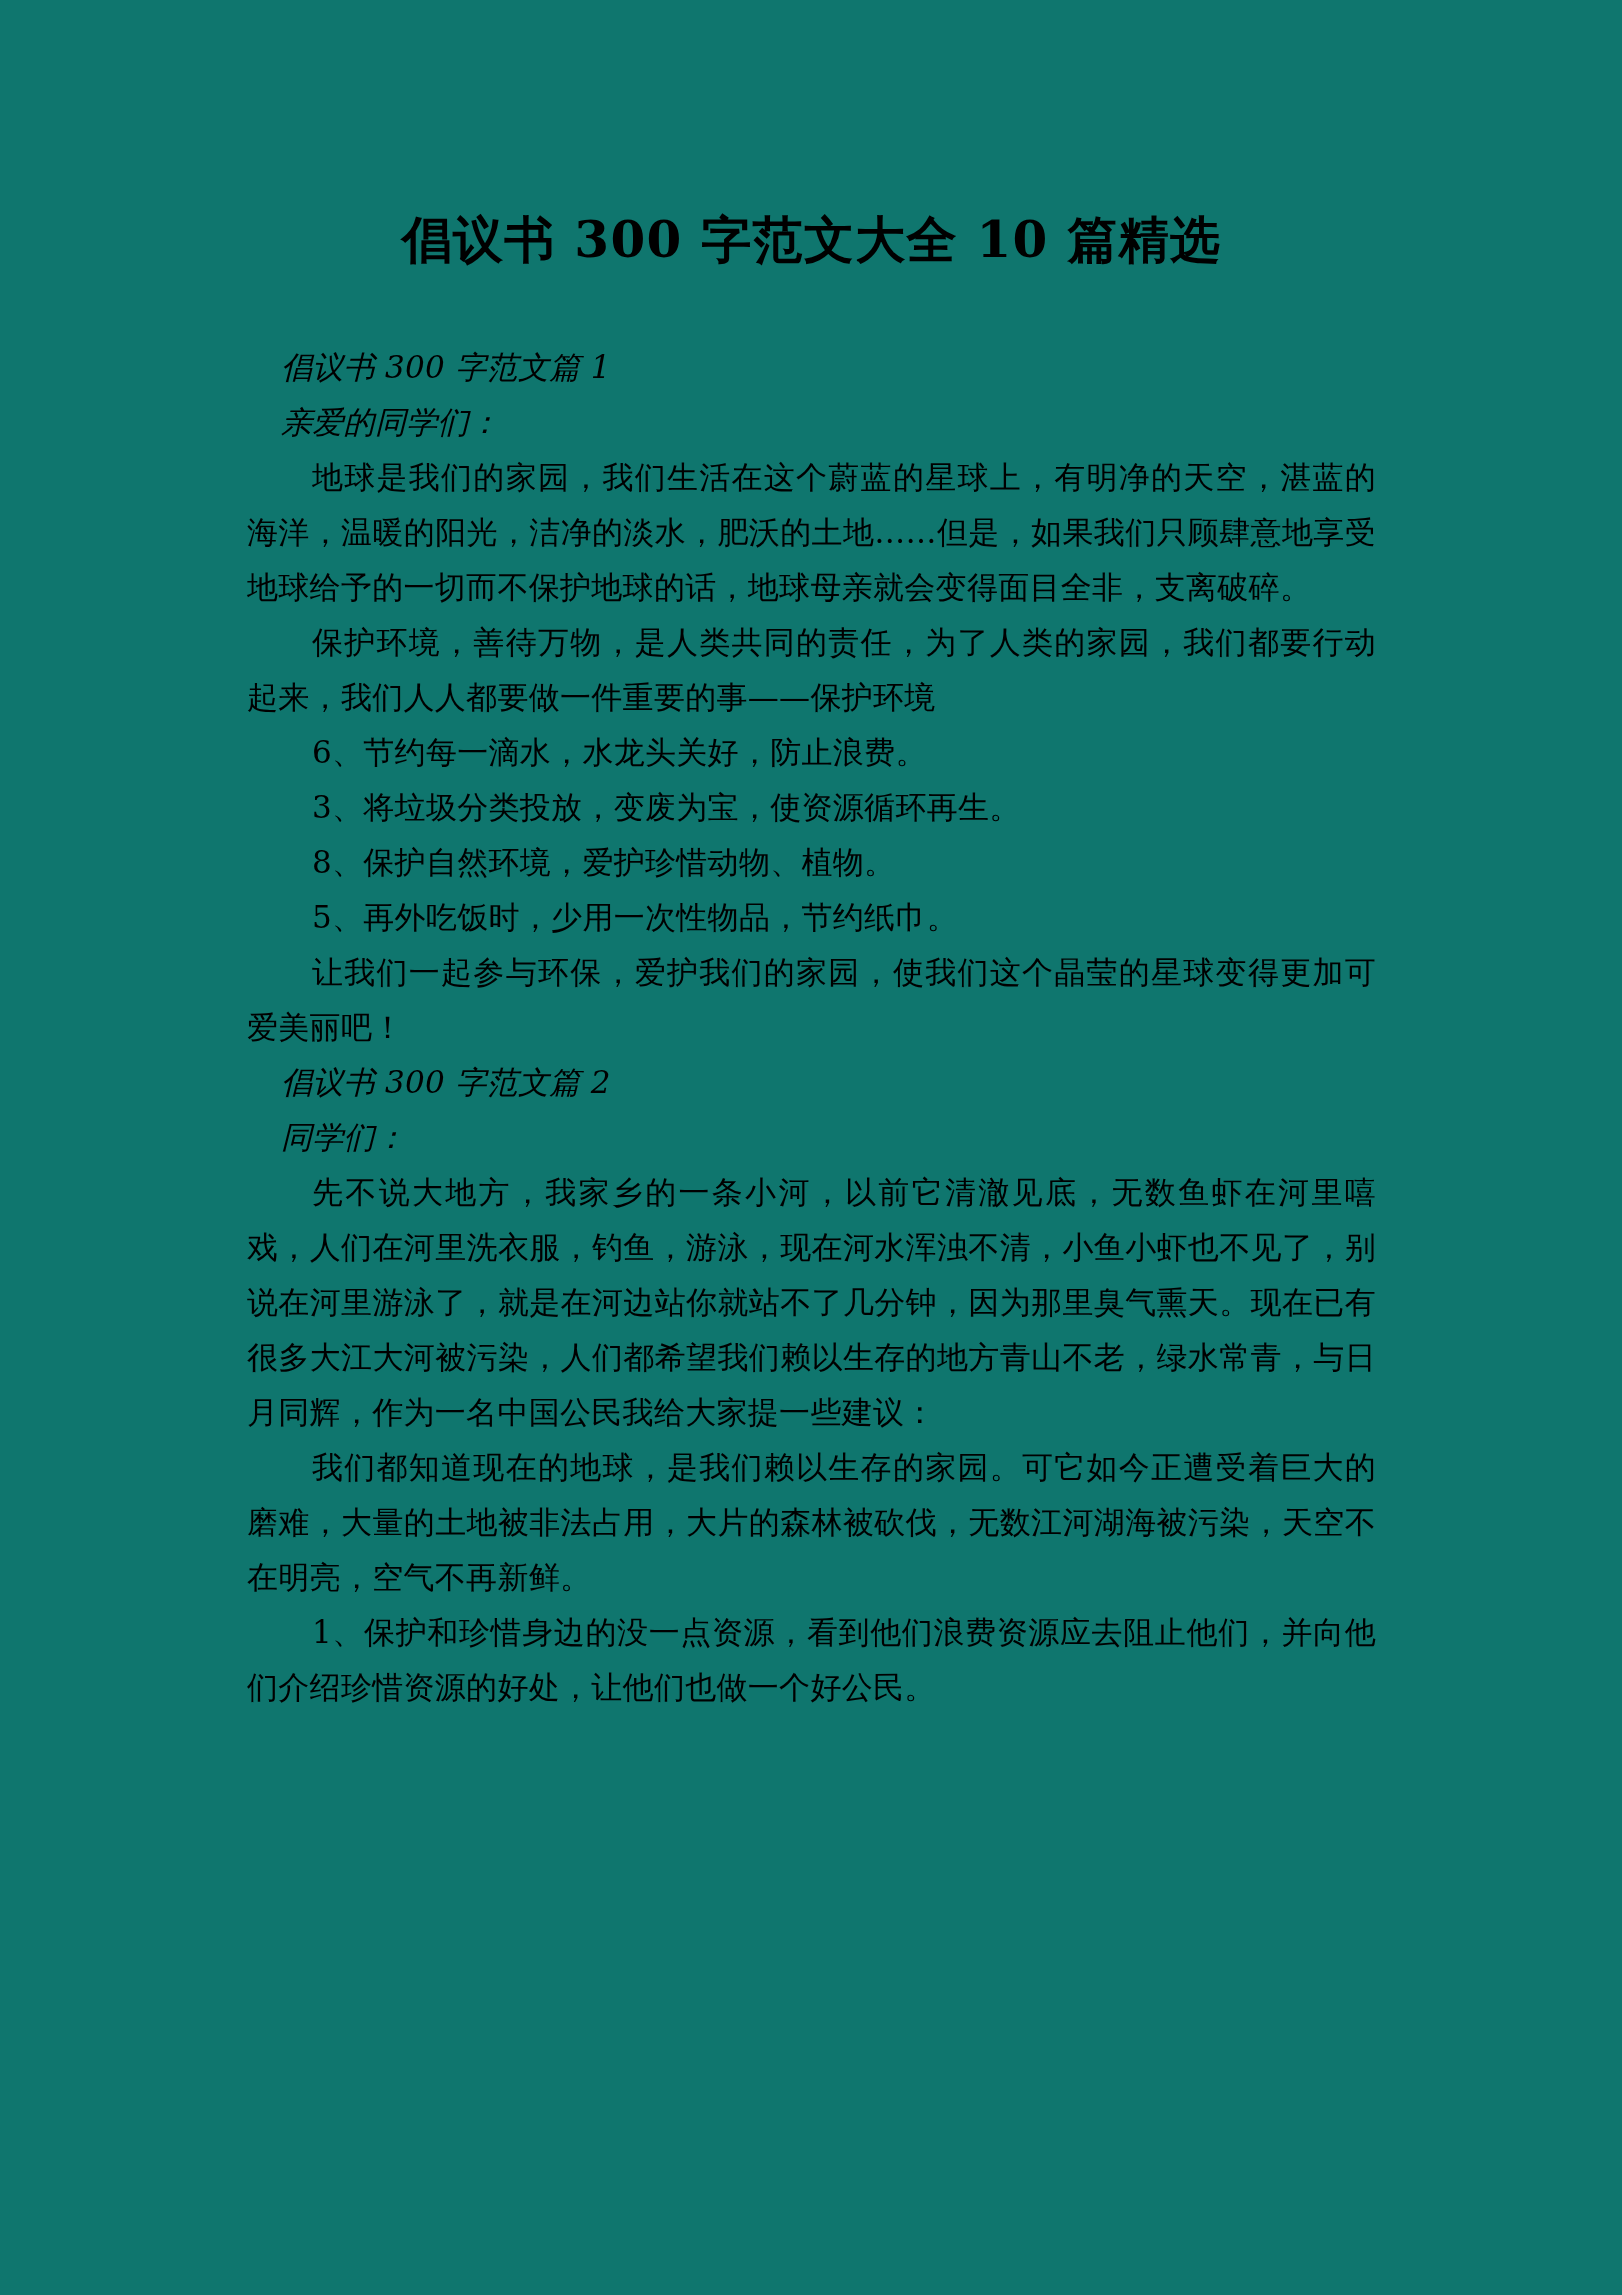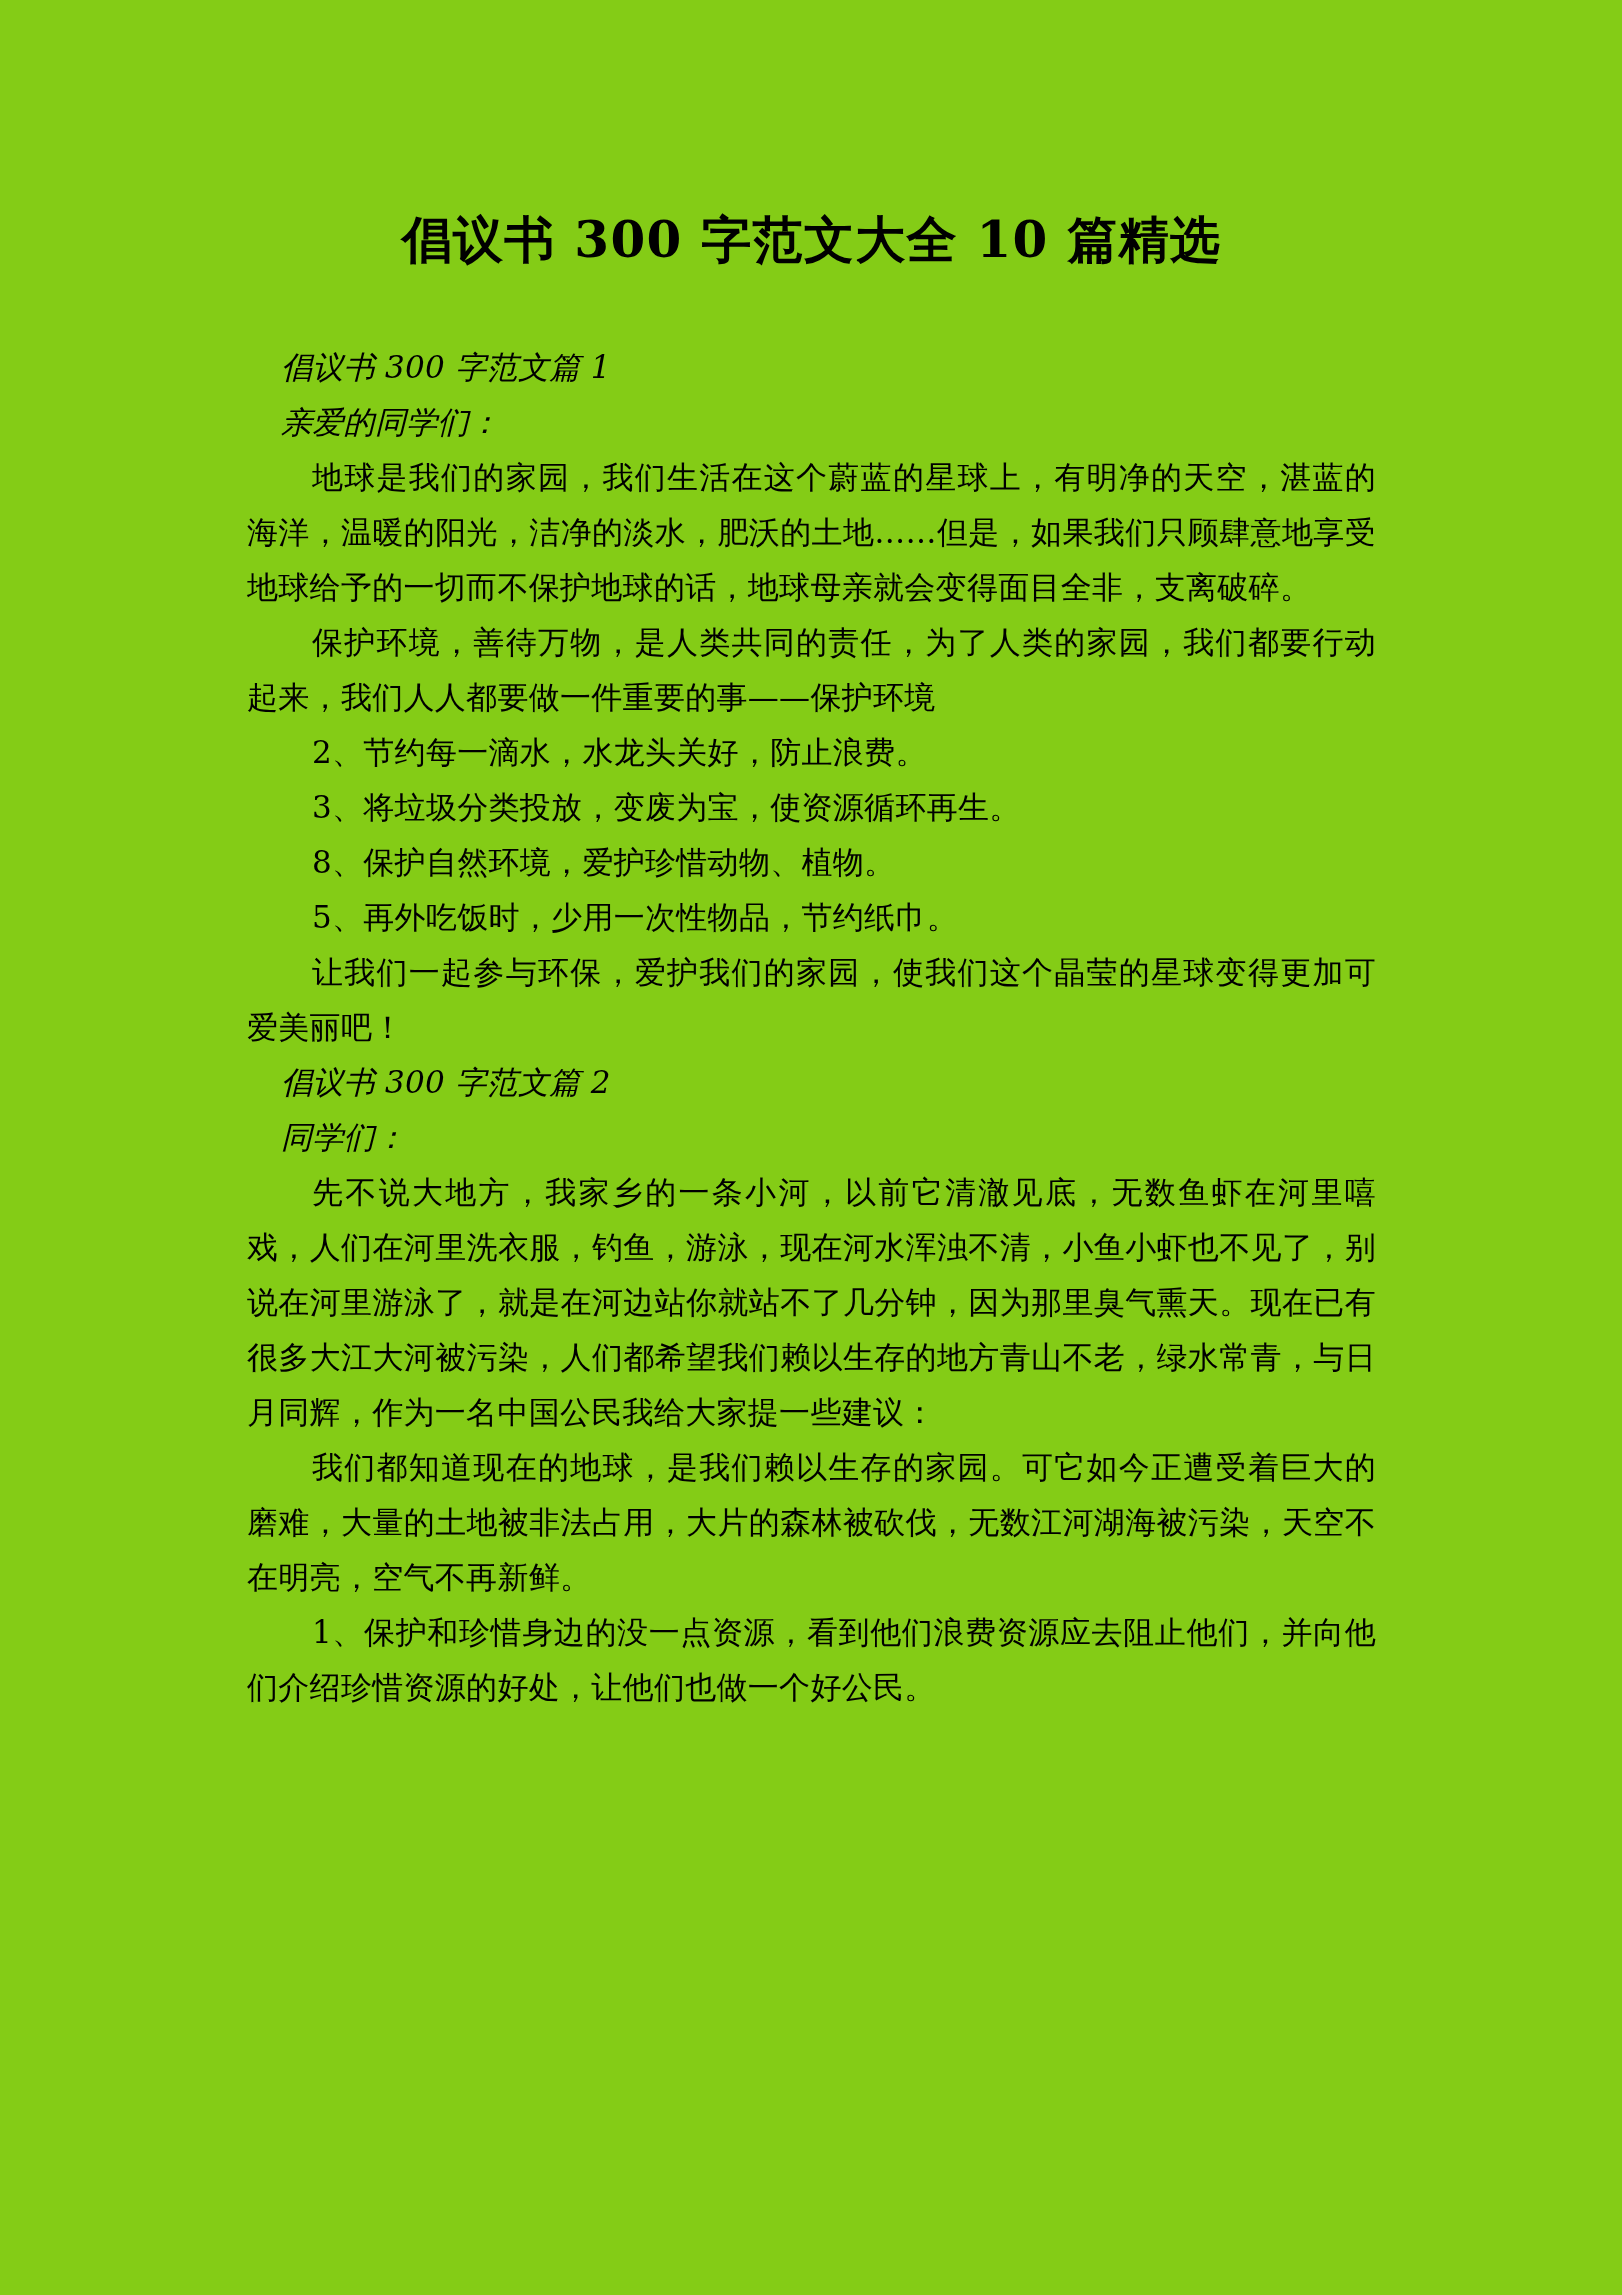--- a/index.html
+++ b/index.html
@@ -5,21 +5,21 @@
 <style>
   html, body {
     margin: 0;
     padding: 0;
     background: #ffffff;
   }
   .page {
     position: relative;
     width: 1623px;
     height: 2295px;
-    background: #84cc16;
+    background: #0f766e;
     box-sizing: border-box;
     overflow: hidden;
     font-family: "DejaVu Serif", "Liberation Serif", serif;
     color: #000000;
   }
   .doc-title {
     position: absolute;
     left: 0;
     right: 0;
     top: 175px;
@@ -58,21 +58,21 @@
 
   <h1 class="doc-title">倡议书 300 字范文大全 10 篇精选</h1>
 
   <div class="body-block">
 
     <div>
       <p class="para indent-1">倡议书 300 字范文篇 1</p>
       <p class="para indent-1">亲爱的同学们：</p>
       <p class="para indent-2">地球是我们的家园，我们生活在这个蔚蓝的星球上，有明净的天空，湛蓝的海洋，温暖的阳光，洁净的淡水，肥沃的土地……但是，如果我们只顾肆意地享受地球给予的一切而不保护地球的话，地球母亲就会变得面目全非，支离破碎。</p>
       <p class="para indent-2">保护环境，善待万物，是人类共同的责任，为了人类的家园，我们都要行动起来，我们人人都要做一件重要的事——保护环境</p>
-      <p class="para indent-2">2、节约每一滴水，水龙头关好，防止浪费。</p>
+      <p class="para indent-2">6、节约每一滴水，水龙头关好，防止浪费。</p>
       <p class="para indent-2">3、将垃圾分类投放，变废为宝，使资源循环再生。</p>
       <p class="para indent-2">8、保护自然环境，爱护珍惜动物、植物。</p>
       <p class="para indent-2">5、再外吃饭时，少用一次性物品，节约纸巾。</p>
       <p class="para indent-2">让我们一起参与环保，爱护我们的家园，使我们这个晶莹的星球变得更加可爱美丽吧！</p>
     </div>
 
     <div>
       <p class="para indent-1">倡议书 300 字范文篇 2</p>
       <p class="para indent-1">同学们：</p>
       <p class="para indent-2">先不说大地方，我家乡的一条小河，以前它清澈见底，无数鱼虾在河里嘻戏，人们在河里洗衣服，钓鱼，游泳，现在河水浑浊不清，小鱼小虾也不见了，别说在河里游泳了，就是在河边站你就站不了几分钟，因为那里臭气熏天。现在已有很多大江大河被污染，人们都希望我们赖以生存的地方青山不老，绿水常青，与日月同辉，作为一名中国公民我给大家提一些建议：</p>

